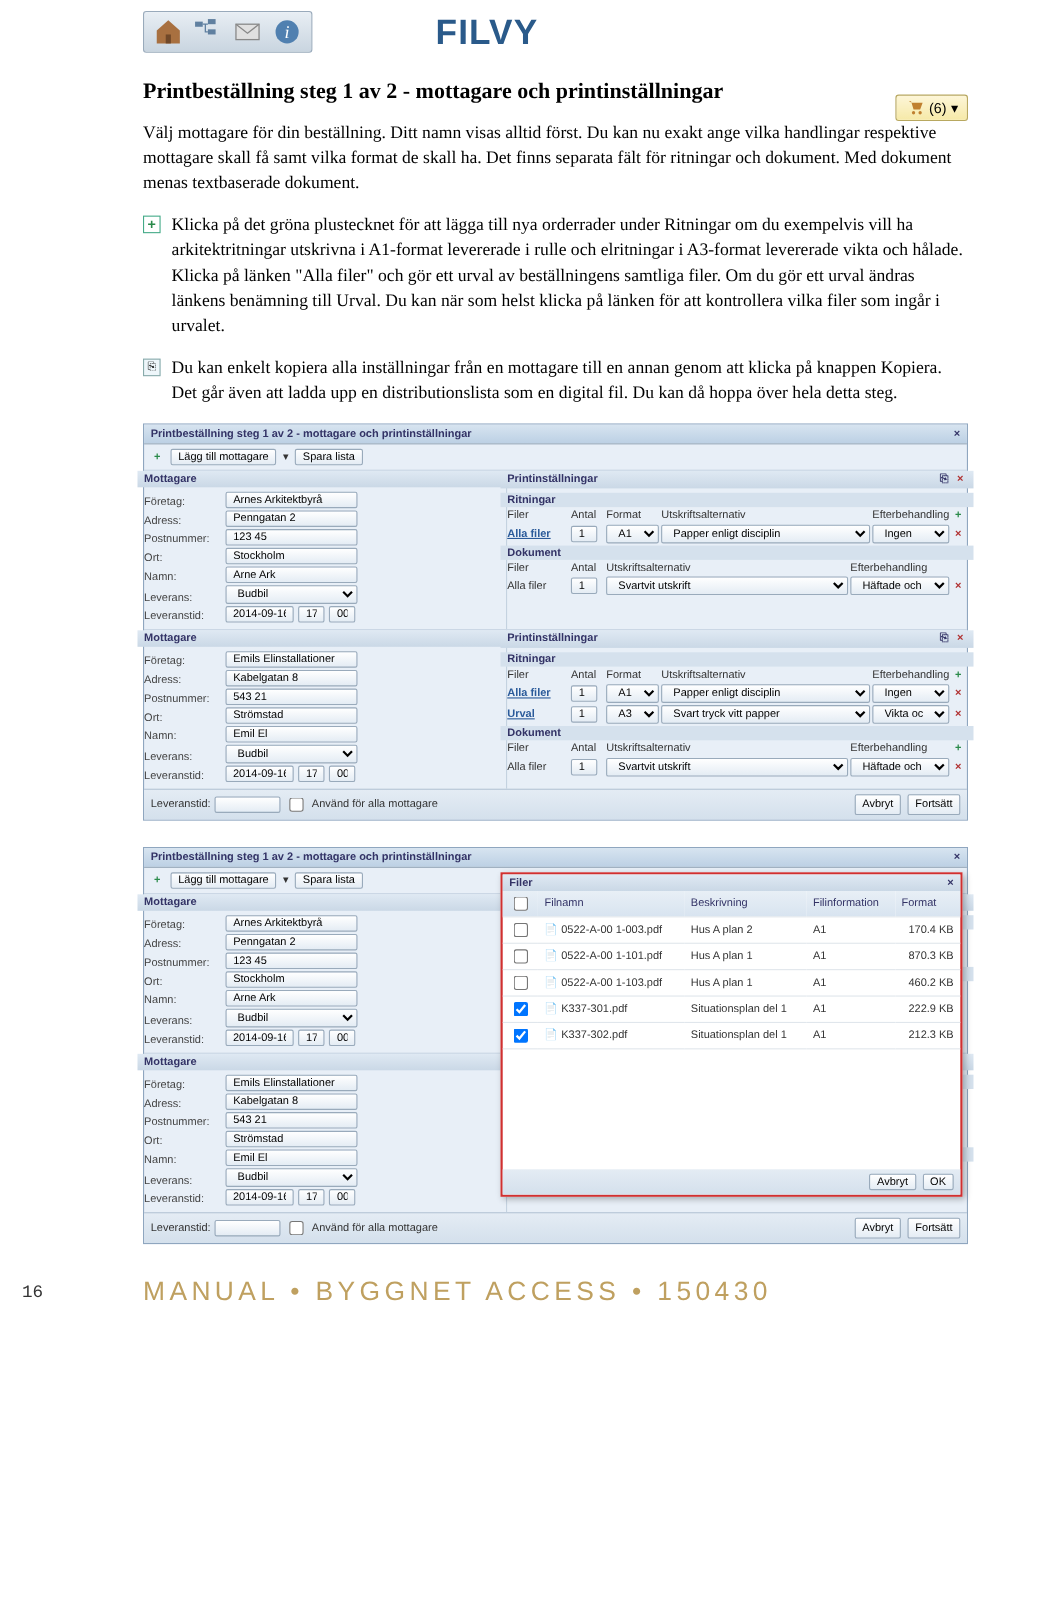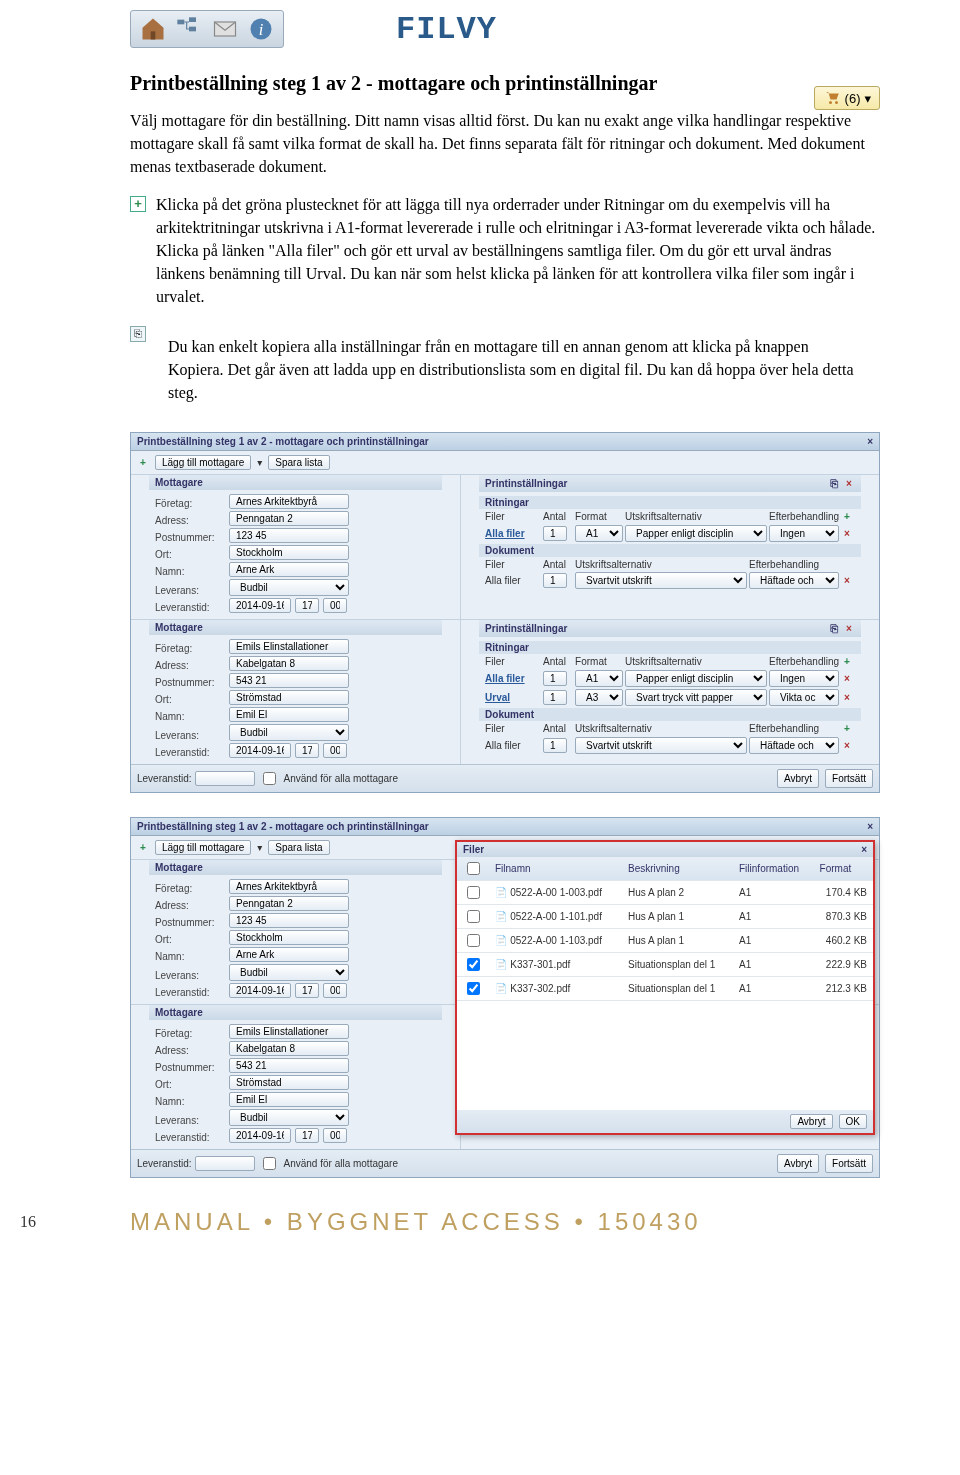--- a/index.html
+++ b/index.html
@@ -17,21 +17,21 @@
     background: linear-gradient(#e8eef4, #c9d5e0);
     border: 1px solid #9ab;
     border-radius: 3px;
     padding: 4px 8px;
     display: flex;
     gap: 8px;
     align-items: center;
   }
   .toolbar .ticon { width: 28px; height: 28px; display:flex; align-items:center; justify-content:center; }
   .title-filvy {
-    font-family: Liberation Mono, monospace;
+    font-family: Liberation Sans, sans-serif;
     font-weight: 900;
     font-size: 32px;
     color: #2a5a8a;
     letter-spacing: 1px;
     margin-left: 100px;
   }
   .cart-widget {
     position: absolute;
     right: 80px;
     top: 86px;
@@ -69,21 +69,21 @@
     border-bottom:1px solid #9ab;
     display:flex; justify-content:space-between; align-items:center;
   }
   .shot .topbtns { padding:4px 6px; display:flex; gap:6px; align-items:center; }
   .shot .btn, .shot select, .shot input[type=text] {
     font-family: Arial, sans-serif; font-size:10px;
     background:linear-gradient(#fff,#e4ecf4);
     border:1px solid #9ab; border-radius:2px; padding:1px 6px;
   }
   .panel-row { display:flex; border-top:1px solid #c4d2e0; }
-  .panel { flex:1; padding:4px 24px; }
+  .panel { flex:1; padding:4px 0; }
   .panel + .panel { border-left:1px solid #c4d2e0; }
   .panel-head {
     background: linear-gradient(#dfe9f3,#cad8e6);
     margin:-4px -6px 4px -6px;
     padding:2px 6px;
     font-weight:bold; color:#336;
     display:flex; justify-content:space-between; align-items:center;
   }
   .frow { display:flex; align-items:flex-end; gap:4px; margin:2px 0; }
   .frow label { width:70px; color:#444; }
@@ -110,21 +110,21 @@
   .file-popup th { background:linear-gradient(#e8eff6,#d8e4f0); color:#336; font-weight:normal; }
   .file-popup .phead { background:linear-gradient(#dfe9f3,#cad8e6); padding:2px 6px; font-weight:bold; color:#336; display:flex; justify-content:space-between;}
   .file-popup td.num { text-align:right; }
 
   .page-footer {
     display:flex; align-items:center; gap:20px;
     position: relative;
     margin-top: 30px;
     font-family: Arial, sans-serif;
   }
-  .page-num { position:absolute; left:-110px; font-size:16px; color:#333; font-family: Liberation Serif, serif;}
+  .page-num { position:absolute; left:-110px; font-size:16px; color:#333; font-family: Liberation Mono, monospace;}
   .manual-line { font-size:24px; letter-spacing:4px; color:#bfa060; font-weight:300; }
 </style>
 </head>
 <body>
 
 <div class="page">
 
   <div class="header-bar">
     <div class="toolbar">
       <span class="ticon">
@@ -171,21 +171,21 @@
 
   <p class="body-text">Välj mottagare för din beställning. Ditt namn visas alltid först. Du kan nu exakt ange vilka handlingar respektive mottagare skall få samt vilka format de skall ha. Det finns separata fält för ritningar och dokument. Med dokument menas textbaserade dokument.</p>
 
   <div class="bullet-row">
     <span class="bullet-icon plus-ic">+</span>
     <p class="body-text" style="margin:0">Klicka på det gröna plustecknet för att lägga till nya orderrader under Ritningar om du exempelvis vill ha arkitektritningar utskrivna i A1-format levererade i rulle och elritningar i A3-format levererade vikta och hålade. Klicka på länken "Alla filer" och gör ett urval av beställningens samtliga filer. Om du gör ett urval ändras länkens benämning till Urval. Du kan när som helst klicka på länken för att kontrollera vilka filer som ingår i urvalet.</p>
   </div>
 
   <div class="bullet-row">
     <span class="bullet-icon copy-ic">⎘</span>
-    <p class="body-text" style="margin:12px">Du kan enkelt kopiera alla inställningar från en mottagare till en annan genom att klicka på knappen Kopiera. Det går även att ladda upp en distributionslista som en digital fil. Du kan då hoppa över hela detta steg.</p>
+    <p class="body-text" style="margin:0">Du kan enkelt kopiera alla inställningar från en mottagare till en annan genom att klicka på knappen Kopiera. Det går även att ladda upp en distributionslista som en digital fil. Du kan då hoppa över hela detta steg.</p>
   </div>
 
   <div class="shot">
     <div class="titlebar">
       <span>Printbeställning steg 1 av 2 - mottagare och printinställningar</span>
       <span>×</span>
     </div>
     <div class="topbtns">
       <span class="mini-ic green">+</span>
       <button class="btn">Lägg till mottagare</button>

